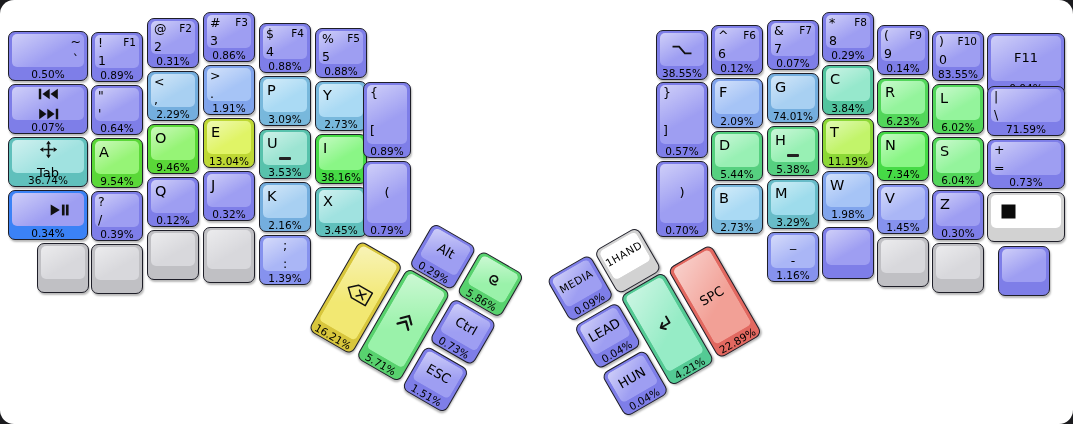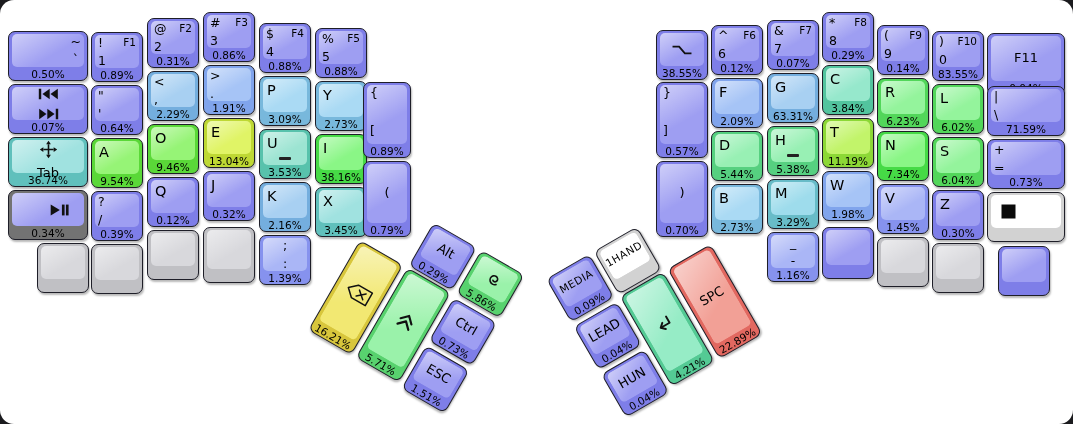--- a/index.html
+++ b/index.html
@@ -64,21 +64,21 @@
         <span>
           <svg width="19" height="19" viewBox="0 0 24 24">
             <path d="M12 5.5 V18.5 M5.5 12 H18.5" stroke="#111" stroke-width="2" fill="none"></path>
             <path d="M12 1 L15 5.5 H9 Z M12 23 L9 18.5 H15 Z M1 12 L5.5 9 V15 Z M23 12 L18.5 15 V9 Z" fill="#111"></path>
           </svg>
         </span>
         <span class="lr">Tab</span>
       </div>
       <span class="lg pct">36.74%</span>
     </div>
-    <div class="key" style="left: 8px; top: 190px; width: 80px; height: 50px; background: #737373; padding-left: 20px;">
+    <div class="key" style="left: 8px; top: 190px; width: 80px; height: 50px; background: #3b82f6; padding-left: 20px;">
       <div class="face" style="background: linear-gradient(150deg, rgba(255, 255, 255, 0.5), rgba(255, 255, 255, 0) 60%), rgb(158, 158, 242);"></div>
       <div class="iconrow right">
         <span>
           <svg width="20" height="14" viewBox="0 0 24 16">
             <path d="M2 1.5 L13 8 L2 14.5 Z" fill="#111"></path>
             <rect x="15.5" y="1.5" width="3.2" height="13" fill="#111"></rect>
             <rect x="20.3" y="1.5" width="3.2" height="13" fill="#111"></rect>
           </svg>
         </span>
       </div>
@@ -275,21 +275,21 @@
     <div class="key" style="left: 767px; top: 20px; width: 52px; height: 50px; background: rgb(126, 126, 232);">
       <div class="face" style="background: linear-gradient(150deg, rgba(255, 255, 255, 0.5), rgba(255, 255, 255, 0) 60%), rgb(158, 158, 242);"></div>
       <span class="lg tl">&amp;</span>
       <span class="lg tr">F7</span>
       <span class="lg ml">7</span>
       <span class="lg pct">0.07%</span>
     </div>
     <div class="key" style="left: 767px; top: 73px; width: 52px; height: 50px; background: rgb(116, 174, 222);">
       <div class="face" style="background: linear-gradient(150deg, rgba(255, 255, 255, 0.5), rgba(255, 255, 255, 0) 60%), rgb(168, 208, 242);"></div>
       <span class="lg ltr">G</span>
-      <span class="lg pct">63.31%</span>
+      <span class="lg pct">74.01%</span>
     </div>
     <div class="key" style="left: 767px; top: 126px; width: 52px; height: 50px; background: rgb(86, 208, 128);">
       <div class="face" style="background: linear-gradient(150deg, rgba(255, 255, 255, 0.5), rgba(255, 255, 255, 0) 60%), rgb(152, 240, 180);"></div>
       <span class="lg ltr">H</span>
       <div class="homing"></div>
       <span class="lg pct">5.38%</span>
     </div>
     <div class="key" style="left: 767px; top: 179px; width: 52px; height: 50px; background: rgb(104, 188, 200);">
       <div class="face" style="background: linear-gradient(150deg, rgba(255, 255, 255, 0.5), rgba(255, 255, 255, 0) 60%), rgb(158, 220, 236);"></div>
       <span class="lg ltr">M</span>

